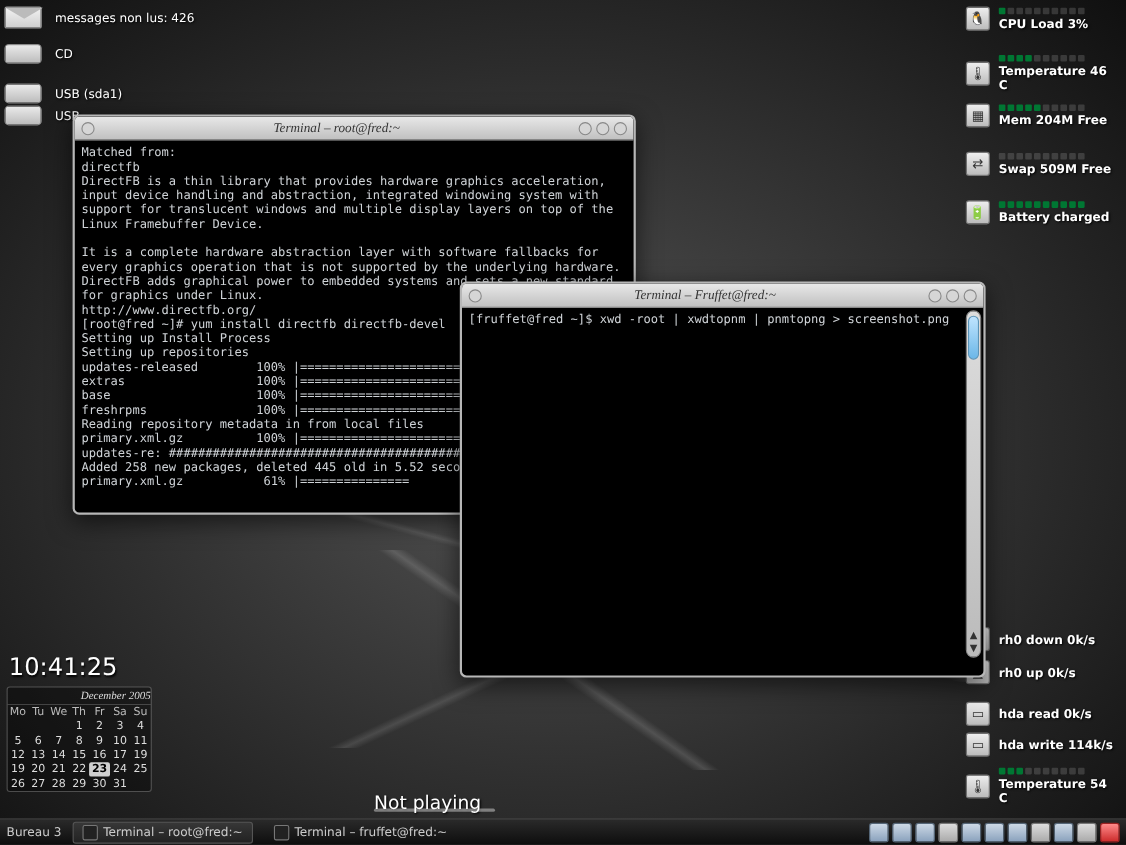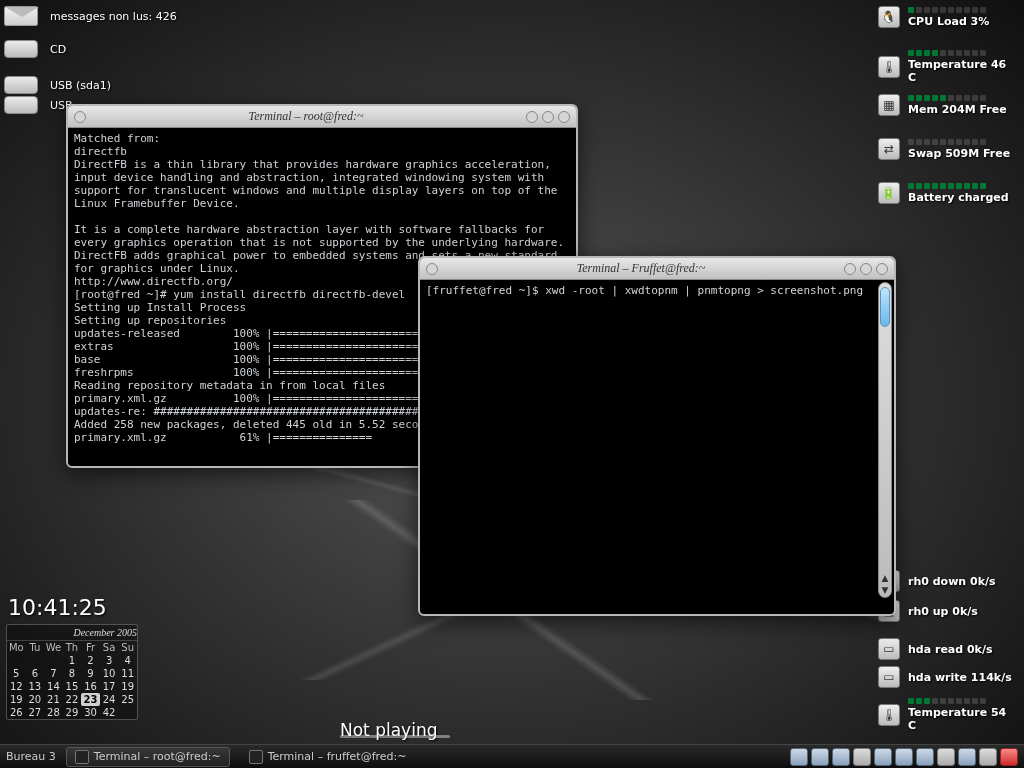--- a/index.html
+++ b/index.html
@@ -388,21 +388,21 @@
           <td class="today">23</td>
           <td>24</td>
           <td>25</td>
         </tr>
         <tr>
           <td>26</td>
           <td>27</td>
           <td>28</td>
           <td>29</td>
           <td>30</td>
-          <td>42</td>
+          <td>31</td>
           <td class="dim"></td>
         </tr>
       </tbody>
   </table>
 </div>
 
 <div class="nowplaying shadow-text">Not playing</div>
 <div class="progress-slit"></div>
 
 <div class="taskbar">

